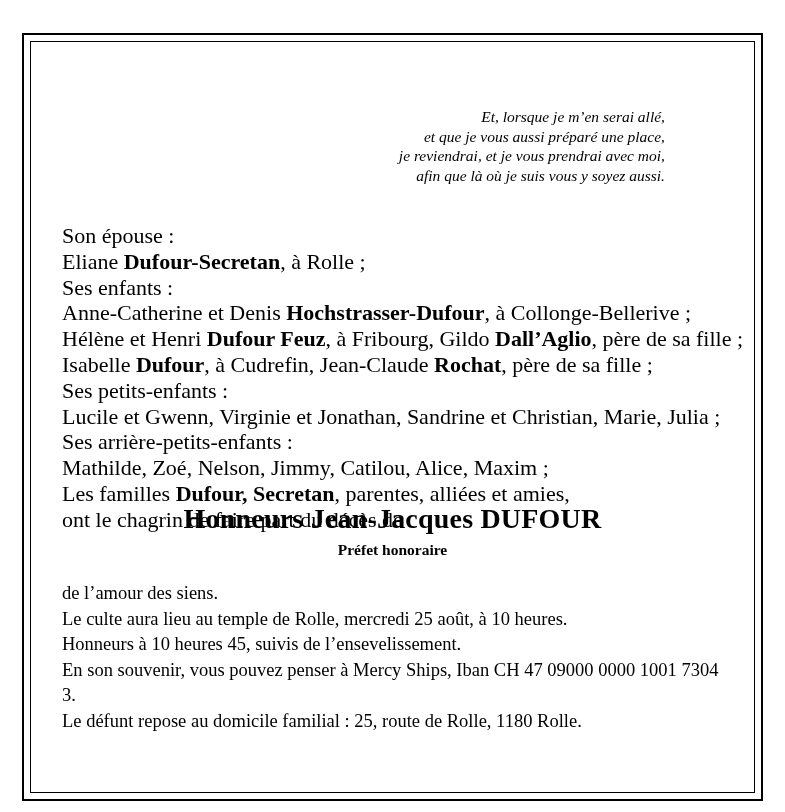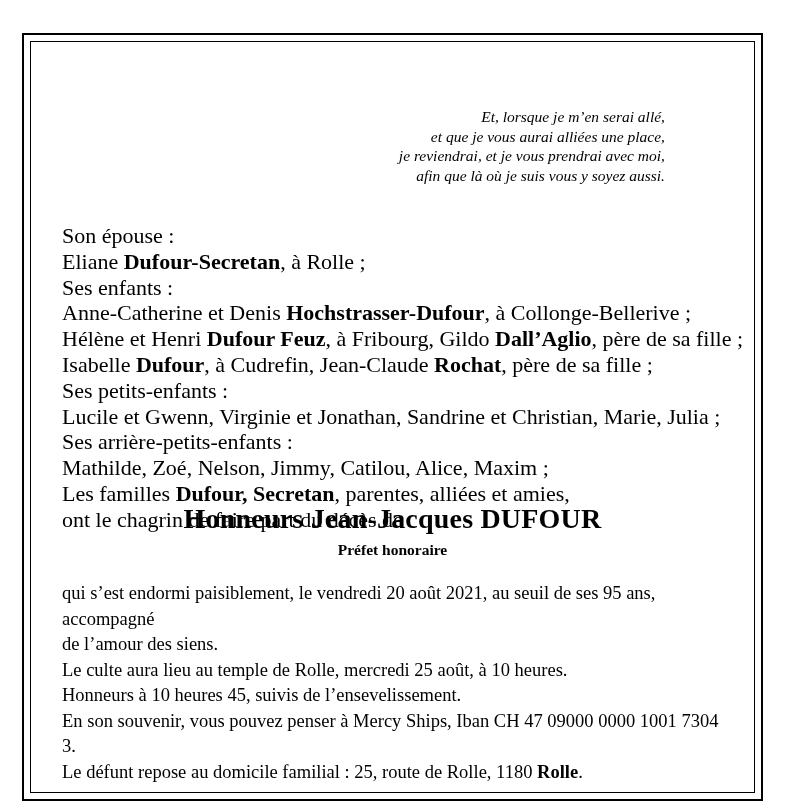--- a/index.html
+++ b/index.html
@@ -102,35 +102,35 @@
   
   .closing {
     position: absolute;
     left: 32px;
     top: 540px;
     width: 660px;
     font-size: 18.5px;
     line-height: 25.5px;
   }
   .closing .line { }
-  .closing b { font-weight: bold; }
+  .closing b { font-weight: normal; }
 </style>
 </head>
 <body>
 
 <div class="page">
 
   <div class="outer-border"></div>
   <div class="inner-border"></div>
 
   <div class="content">
 
     <div class="epigraph">
       <div>Et, lorsque je m’en serai allé,</div>
-      <div>et que je vous aurai alliées une place,</div>
+      <div>et que je vous aussi préparé une place,</div>
       <div>je reviendrai, et je vous prendrai avec moi,</div>
       <div>afin que là où je suis vous y soyez aussi.</div>
     </div>
 
     <div class="family">
       <div class="line"><span>Son épouse :</span><b></b><span></span></div>
       <div class="line"><span>Eliane </span><b>Dufour-Secretan</b><span>, à Rolle ;</span></div>
       <div class="line"><span>Ses enfants :</span><b></b><span></span></div>
       <div class="line"><span>Anne-Catherine et Denis </span><b>Hochstrasser-Dufour</b><span>, à Collonge-Bellerive ;</span></div>
       <div class="line"><span>Hélène et Henri </span><b>Dufour Feuz</b><span>, à Fribourg, Gildo </span><b>Dall’Aglio</b><span>, père de sa fille ;</span></div>
@@ -142,21 +142,20 @@
       <div class="line"><span>Les familles </span><b>Dufour, Secretan</b><span>, parentes, alliées et amies,</span></div>
       <div class="line"><span>ont le chagrin de faire part du décès de</span><b></b><span></span></div>
     </div>
 
     <div class="name-block">
       <div class="deceased-name">Honneurs Jean-Jacques DUFOUR</div>
       <div class="deceased-title">Préfet honoraire</div>
     </div>
 
     <div class="closing">
-      <div class="line"><span>qui s’est endormi paisiblement, le vendredi 20 août 2021, au seuil de ses 95 ans, accompagné</span><b></b><span></span></div>
       <div class="line"><span>de l’amour des siens.</span><b></b><span></span></div>
       <div class="line"><span>Le culte aura lieu au temple de Rolle, mercredi 25 août, à 10 heures.</span><b></b><span></span></div>
       <div class="line"><span>Honneurs à 10 heures 45, suivis de l’ensevelissement.</span><b></b><span></span></div>
       <div class="line"><span>En son souvenir, vous pouvez penser à Mercy Ships, Iban CH 47 09000 0000 1001 7304 3.</span><b></b><span></span></div>
       <div class="line"><span>Le défunt repose au domicile familial : 25, route de Rolle, 1180 </span><b>Rolle</b><span>.</span></div>
     </div>
 
   </div>
 </div>
 

